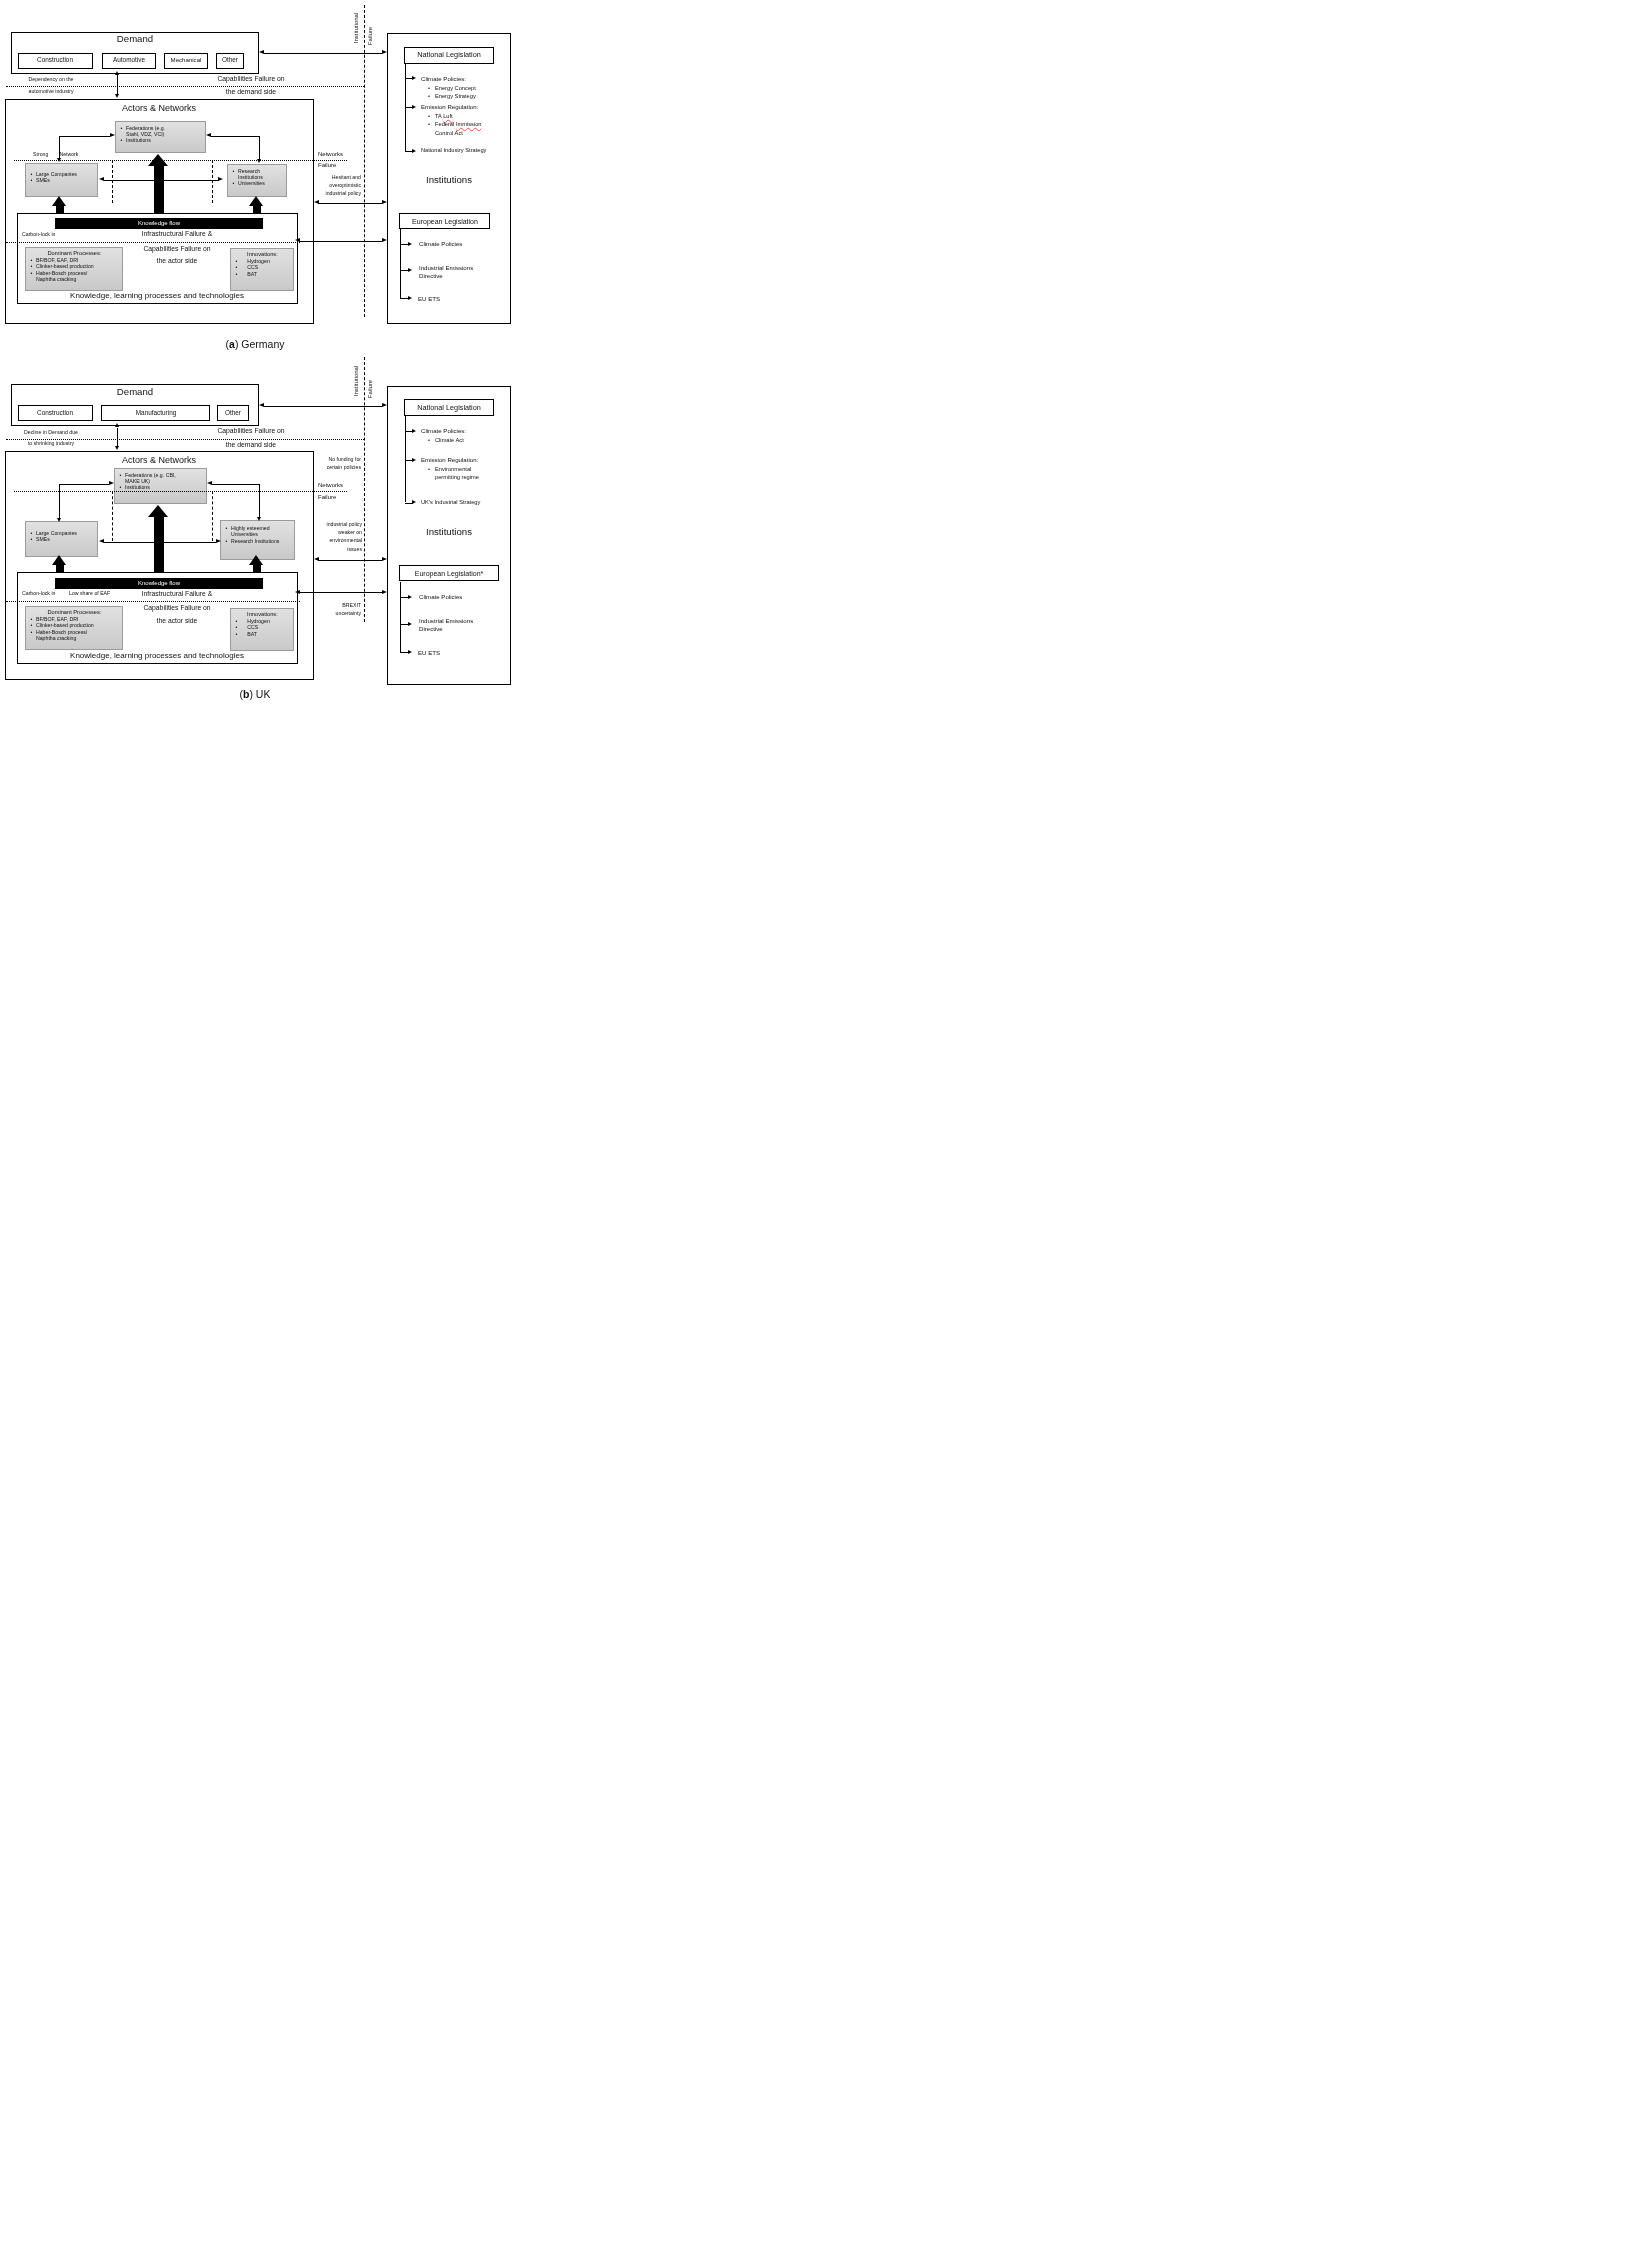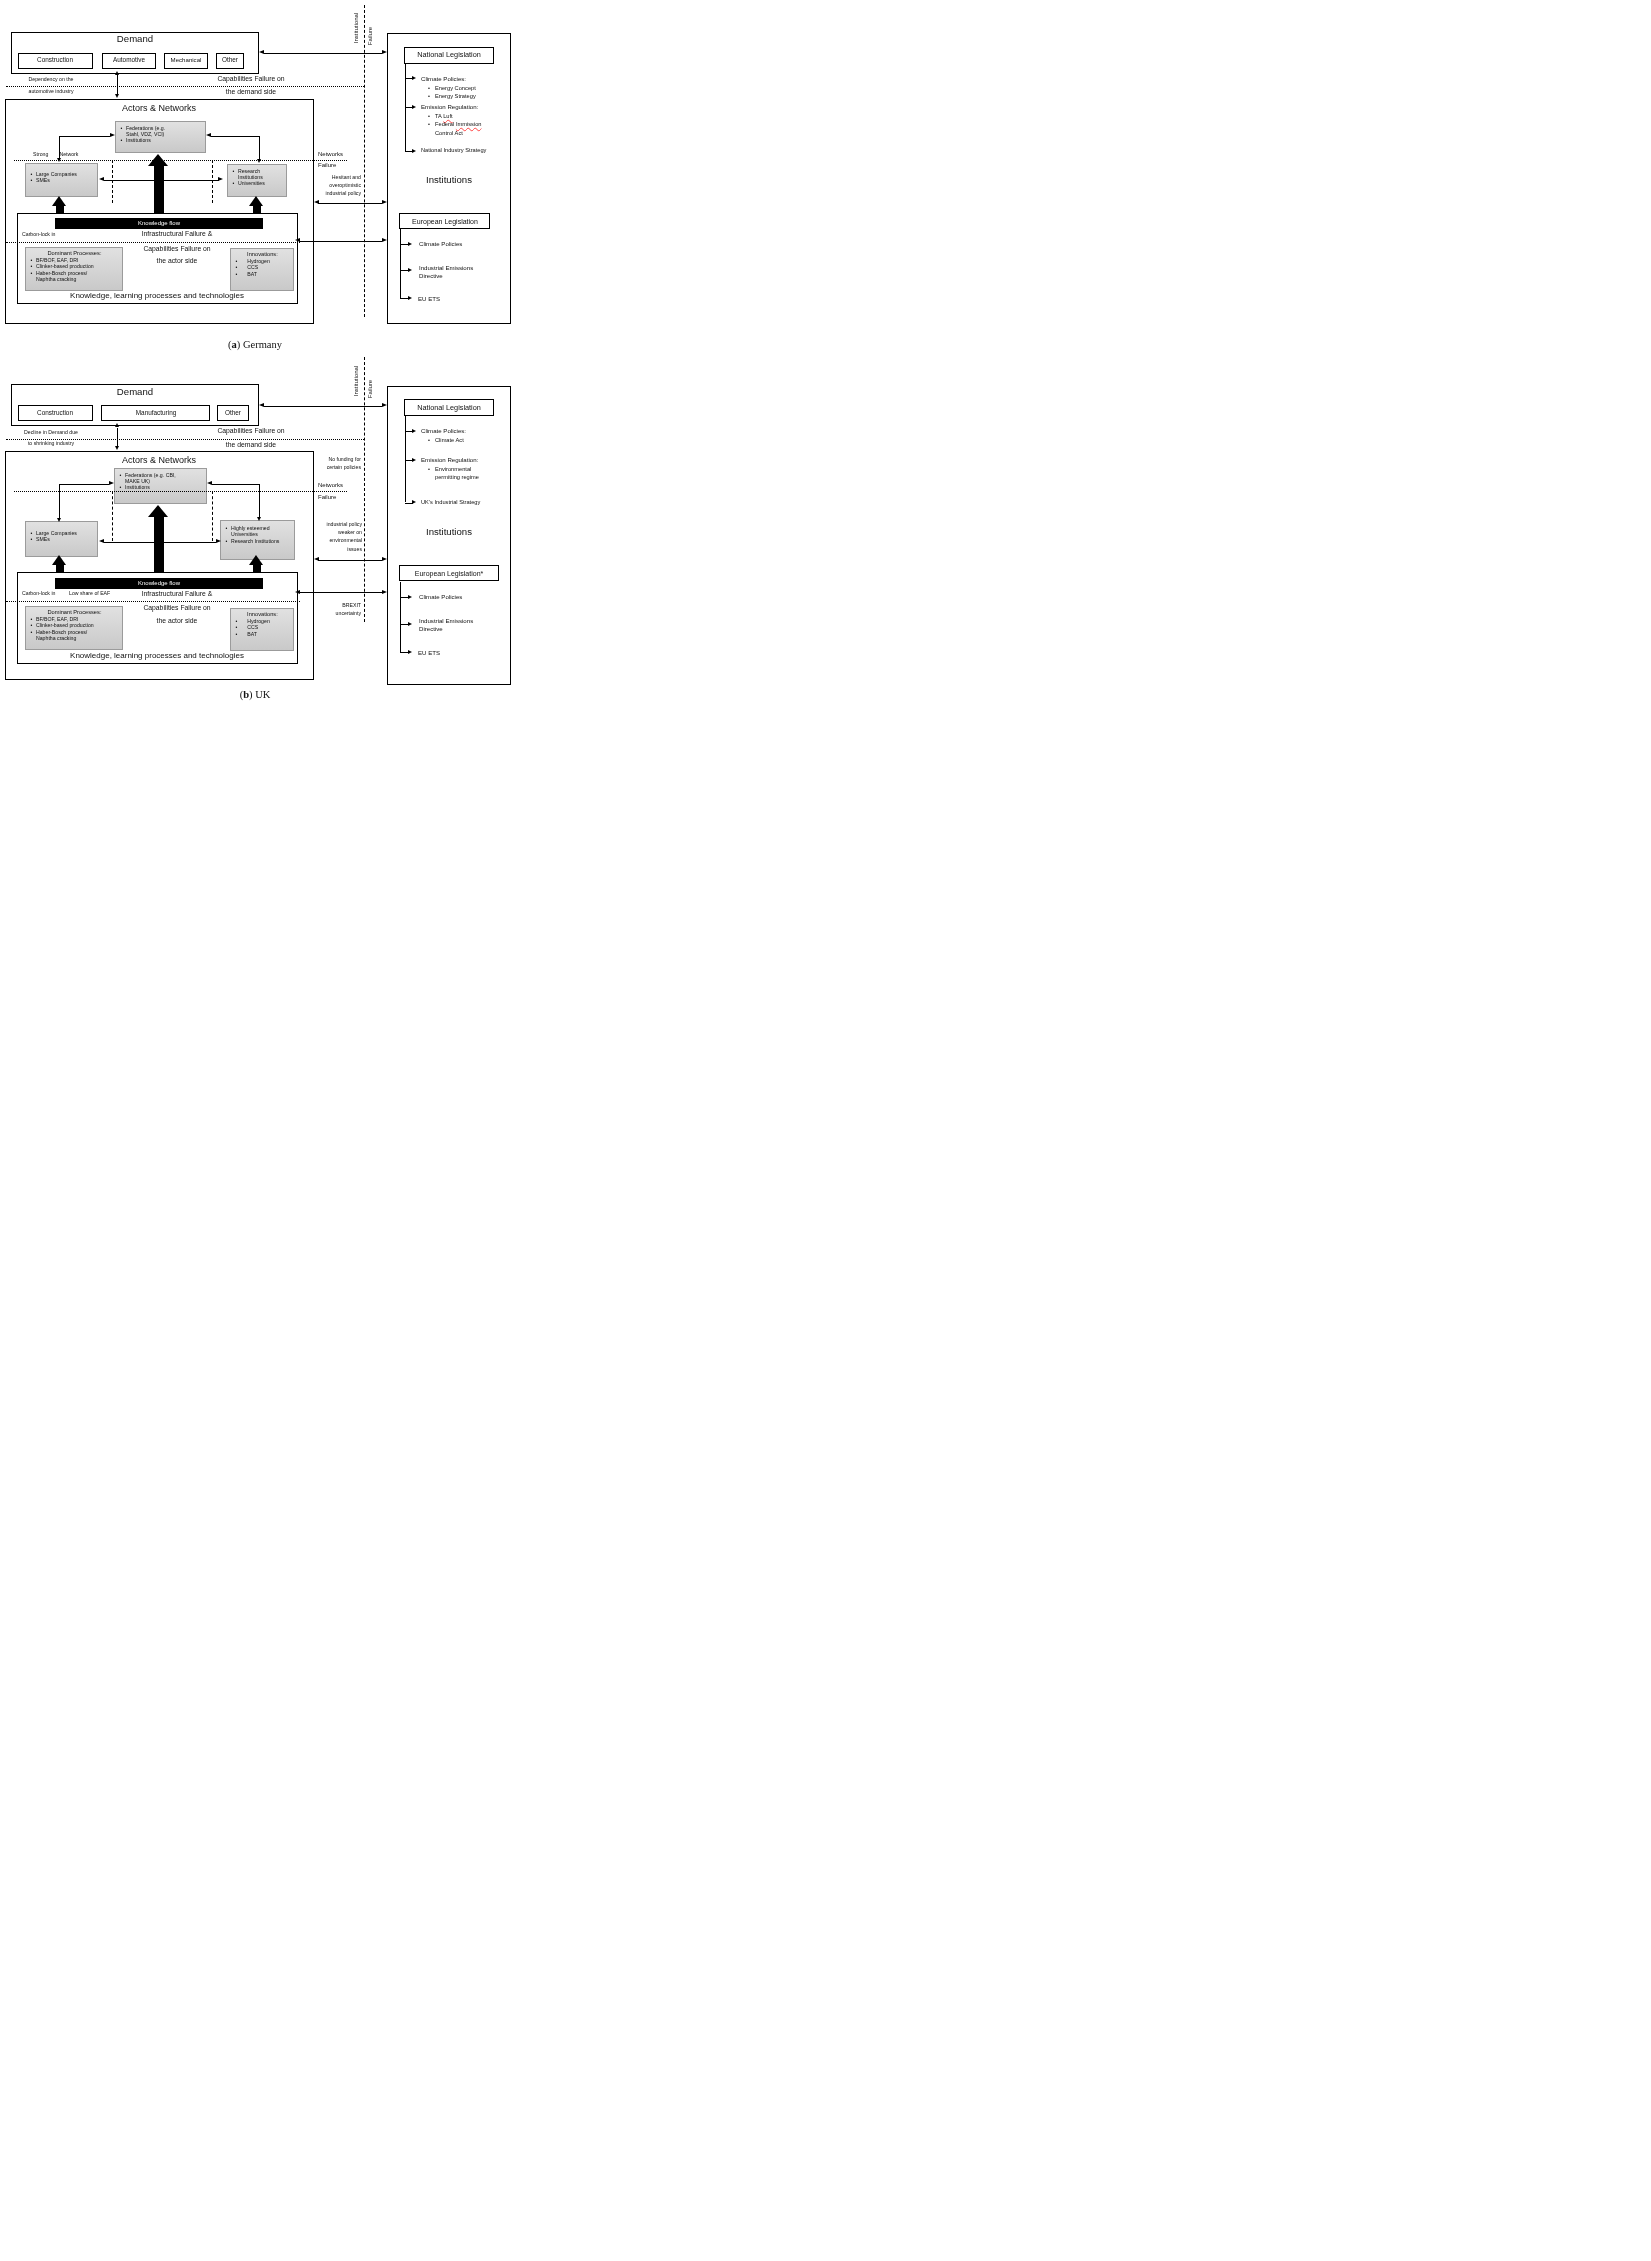--- a/index.html
+++ b/index.html
@@ -27,21 +27,21 @@
   .td{border-left:2.7px solid transparent;border-right:2.7px solid transparent;border-top:4.5px solid #000;}
   .tu{border-left:2.7px solid transparent;border-right:2.7px solid transparent;border-bottom:4.5px solid #000;}
   .trs{border-top:2.3px solid transparent;border-bottom:2.3px solid transparent;border-left:4.1px solid #000;}
   .bu{position:absolute;width:0;height:0;border-left:7.7px solid transparent;border-right:7.7px solid transparent;border-bottom:10px solid #000;}
   .BU{position:absolute;width:0;height:0;border-left:10.5px solid transparent;border-right:10.5px solid transparent;border-bottom:12.7px solid #000;}
   .shaft{position:absolute;background:#000;}
   .bar{position:absolute;background:#000;color:#fff;text-align:center;}
   .vrot{position:absolute;transform:translate(-50%,-50%) rotate(-90deg);white-space:nowrap;}
   .wavy{text-decoration:underline;text-decoration-style:wavy;text-decoration-color:#f44;
         text-decoration-thickness:0.5px;text-underline-offset:1.4px;}
-  .cap{font-family:Liberation Serif, serif;}
+  .cap{font-family:Liberation Sans, sans-serif;}
   .lnb span{display:block;}
 </style>
 </head>
 <body>
 
 <div id="canvas">
 
   <div>
 
     <div class="box" style="left:11px;top:32px;width:248px;height:42px;"></div>

